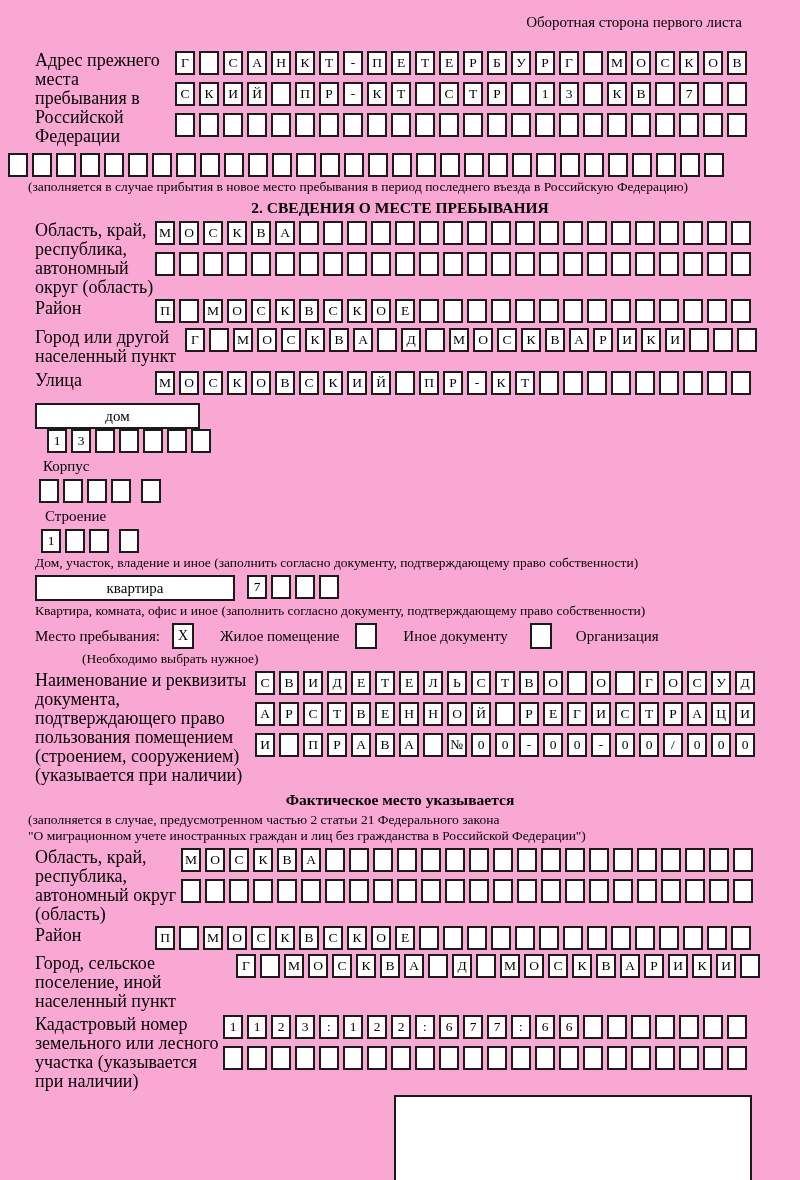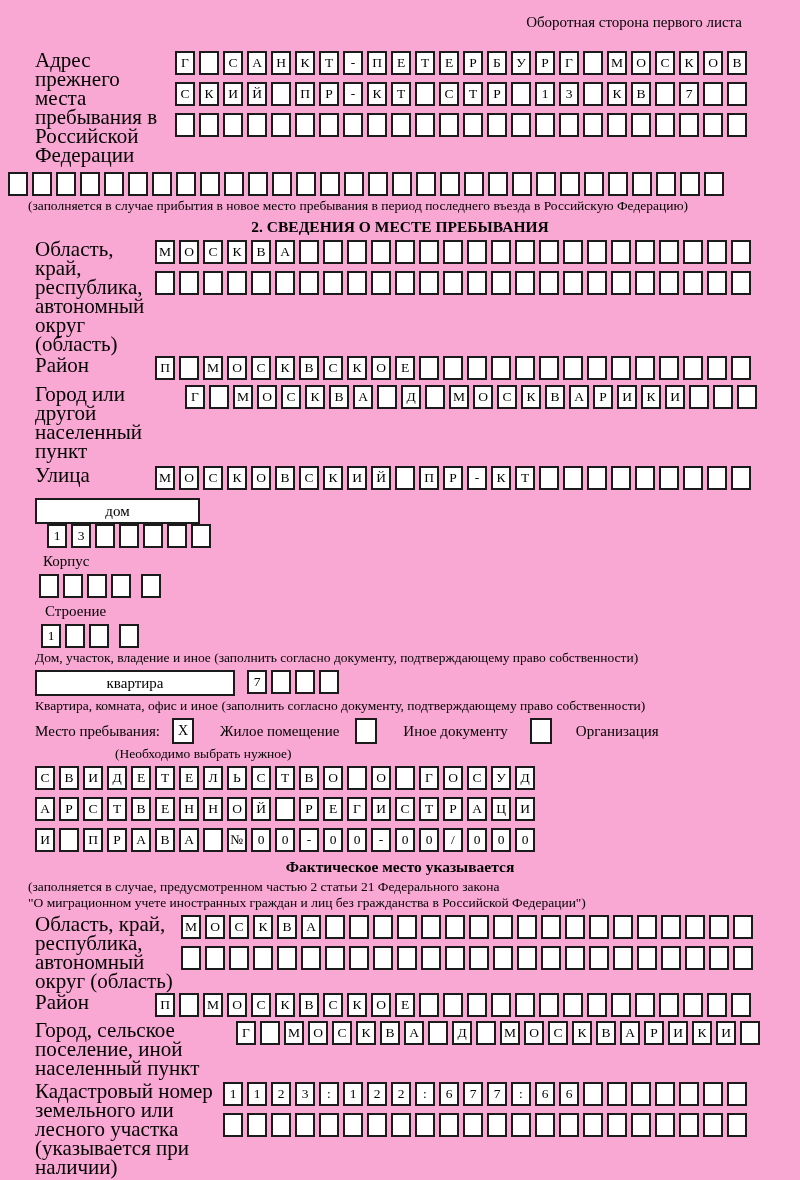--- a/index.html
+++ b/index.html
@@ -2,21 +2,21 @@
 <html><head>
 <meta charset="utf-8">
 <style>
   html,body{margin:0;padding:0;background:#fff;}
   .page{
     width:800px;height:1180px;overflow:hidden;background:#f9a8d4;color:#000;
     font-family:"Liberation Serif","DejaVu Serif",serif;font-size:15px;position:relative;
   }
   .hdr{text-align:right;padding:14px 58px 0 0;font-size:15px;}
   .frow{display:flex;align-items:flex-start;margin-left:35px;}
-  .lbl{line-height:19px;font-size:21px;flex:0 0 auto;}
+  .lbl{line-height:19px;font-size:18px;flex:0 0 auto;}
   .w140{flex-basis:140px;width:140px;}
   .w120{flex-basis:120px;width:120px;}
   .w150{flex-basis:150px;width:150px;}
   .w146{flex-basis:146px;width:146px;}
   .w201{flex-basis:201px;width:201px;}
   .w188{flex-basis:188px;width:188px;}
   .w220{flex-basis:220px;width:220px;}
   .stack{display:flex;flex-direction:column;}
   .stack .cells{margin-bottom:7px;}
   .stack .cells:last-child{margin-bottom:0;}
@@ -37,21 +37,21 @@
   .wb-dom{width:165px;}
   .wb-kv{width:200px;}
   .chk{
     width:22px;height:26px;border:2px solid #1b1b1b;box-sizing:border-box;flex:0 0 auto;
     display:flex;align-items:center;justify-content:center;font-size:14px;background:#fff;
   }
   .inl{flex:0 0 auto;line-height:26px;}
   .mt2{margin-top:2px;}.mt3{margin-top:3px;}.mt4{margin-top:4px;}.mt5{margin-top:5px;}.mt8{margin-top:8px;flex-direction:column;}.mt20{margin-top:20px;}
   .ml4{margin-left:4px;}.ml6{margin-left:6px;}.ml8{margin-left:8px;}.ml10{margin-left:10px;}
   .ml12{margin-left:12px;}.ml13{margin-left:26px;}.ml16{margin-left:16px;}.ml22{margin-left:22px;}.ml24{margin-left:24px;text-align:center;}
-  .choose-note{margin-left:115px;}
+  .choose-note{margin-left:82px;}
   .markbox{width:358px;height:172px;border:2px solid #1b1b1b;box-sizing:border-box;margin:4px 0 0 394px;background:#fff;}
   .markcaption{width:470px;margin:6px 0 0 322px;text-align:center;line-height:17px;font-size:13.5px;}
 </style>
 </head>
 <body>
 
 <div class="page">
 
   <div class="hdr">Оборотная сторона первого листа</div>
 
@@ -371,20 +371,21 @@
     <div class="chk ml12">X</div>
     <div class="inl ml13">Жилое помещение</div>
     <div class="chk ml16"></div>
     <div class="inl ml13">Иное документу</div>
     <div class="chk ml22"></div>
     <div class="inl ml24">Организация</div>
   </div>
   <div class="note choose-note mt2">(Необходимо выбрать нужное)</div>
 
   <div class="frow mt4">
+    <div class="lbl w220">Наименование и реквизиты документа, подтверждающего право пользования помещением (строением, сооружением) (указывается при наличии)</div>
     <div class="stack">
       <div class="cells">
           <span class="cell">С</span>
           <span class="cell">В</span>
           <span class="cell">И</span>
           <span class="cell">Д</span>
           <span class="cell">Е</span>
           <span class="cell">Т</span>
           <span class="cell">Е</span>
           <span class="cell">Л</span>

